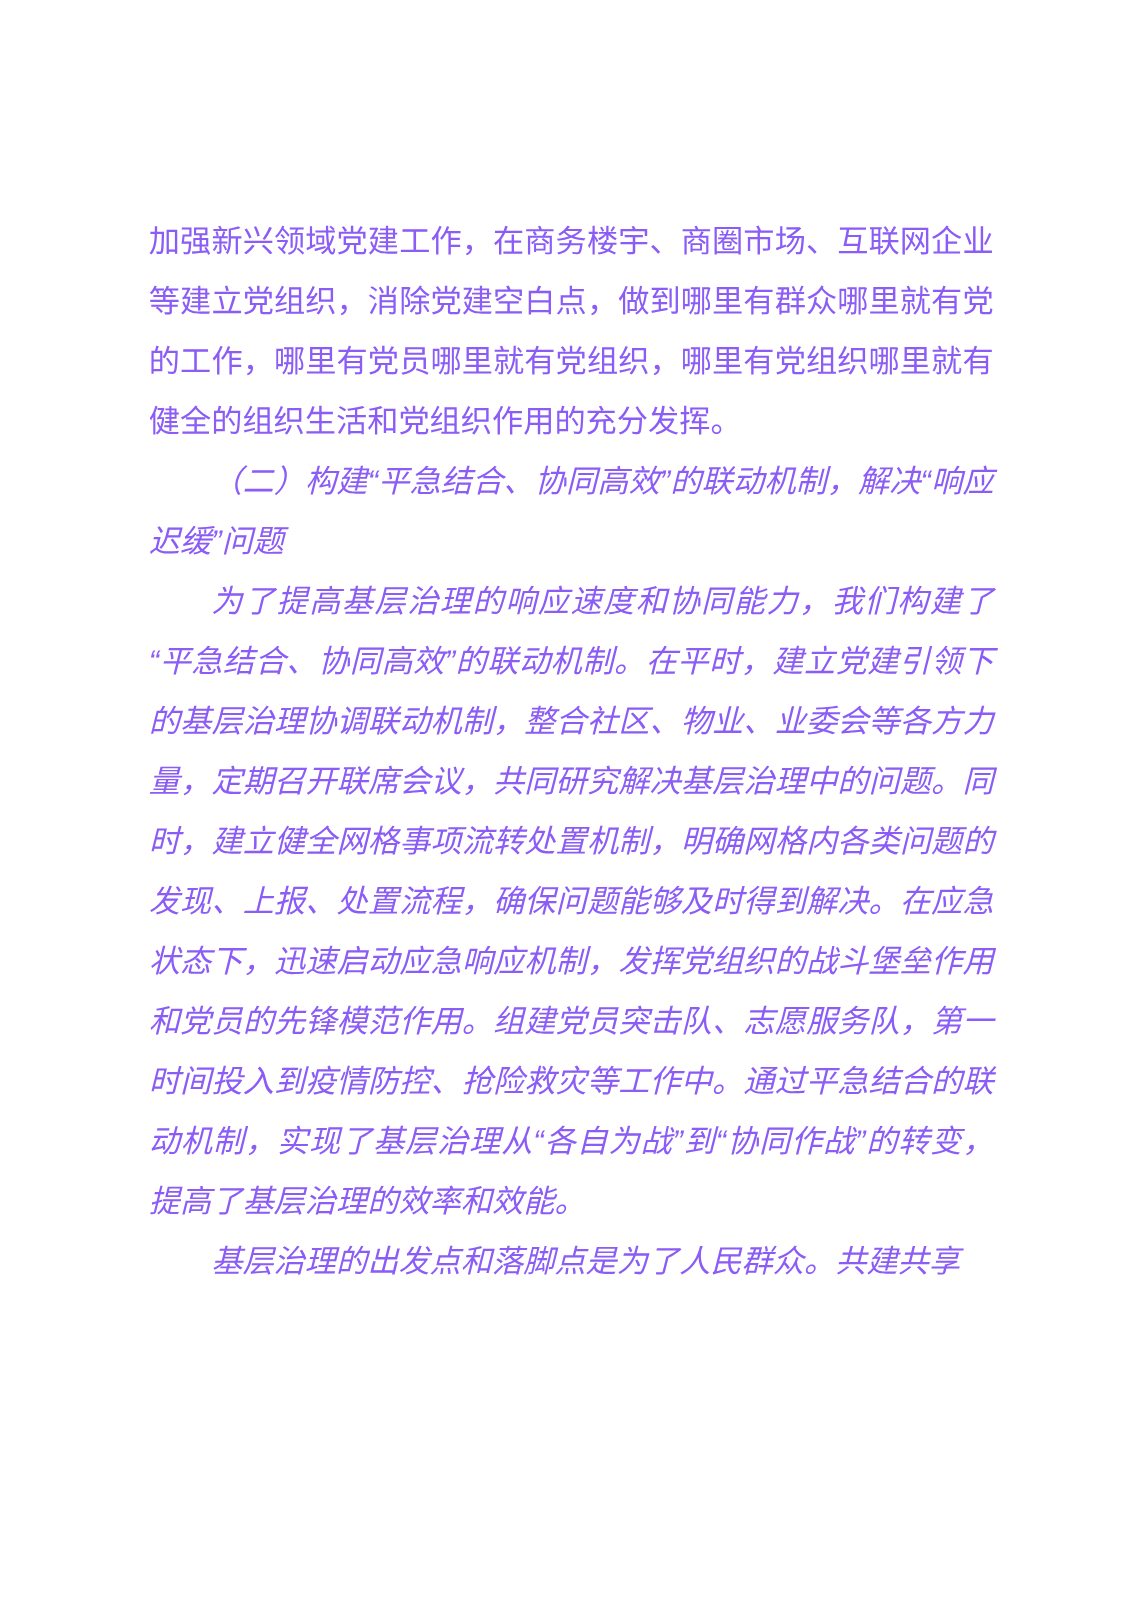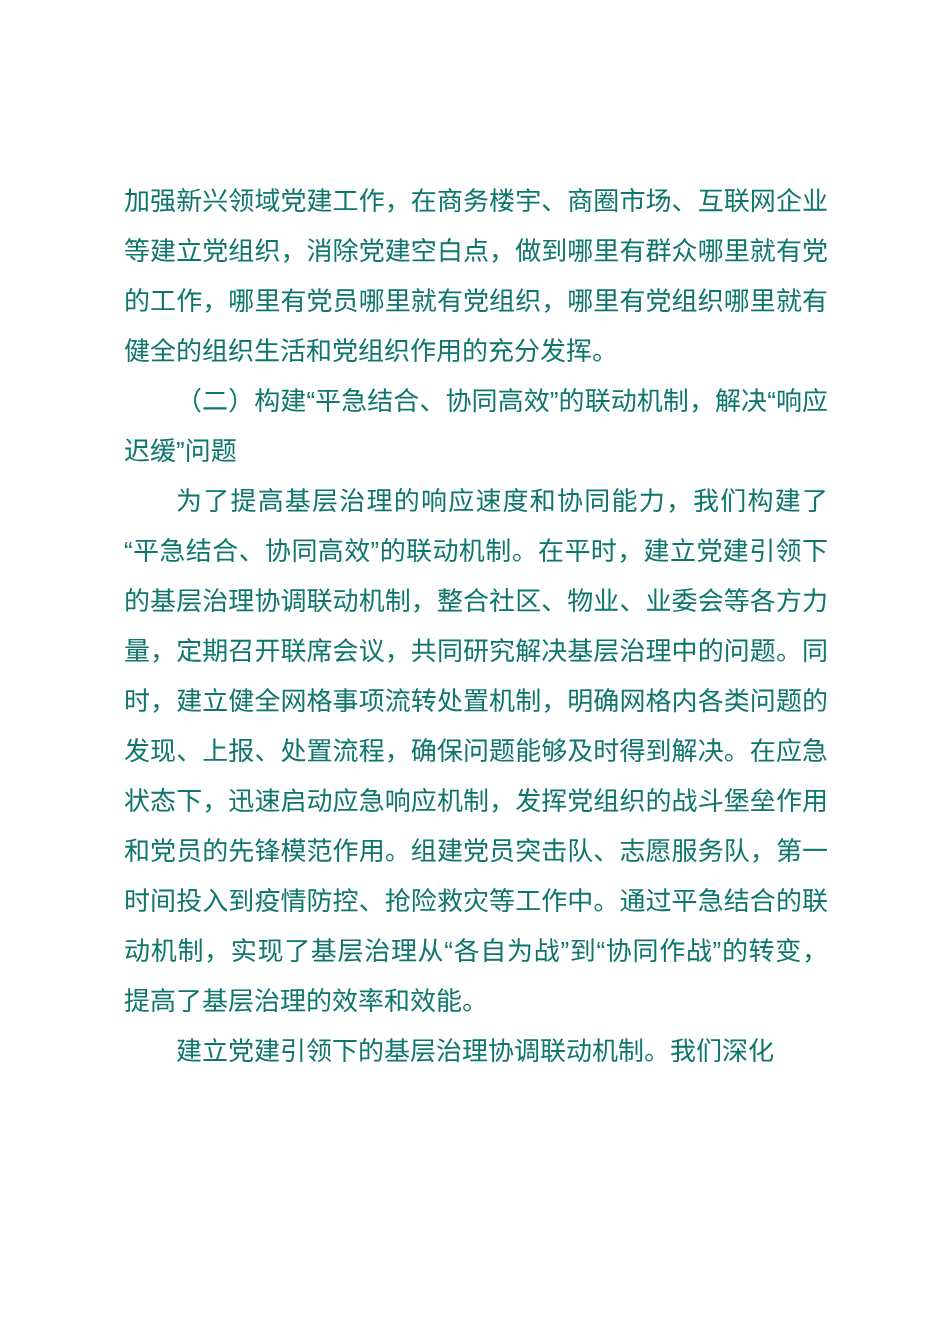--- a/index.html
+++ b/index.html
@@ -13,39 +13,40 @@
     height: 1344px;
     background: #ffffff;
     overflow: hidden;
     font-family: "Liberation Sans", "DejaVu Sans", sans-serif;
   }
   .content {
     position: absolute;
     left: 124px;
     top: 176px;
     width: 704px;
-    color: #0f766e;
+    color: #8b5cf6;
     font-size: 26px;
     line-height: 50px;
     text-align: justify;
     text-justify: inter-ideograph;
     letter-spacing: 0;
     word-break: break-all;
   }
   .content p {
     margin: 0;
     padding: 0;
   }
   .content p.indent {
     text-indent: 2em;
+    font-style: italic;
   }
 </style>
 </head>
 <body>
 
 <div class="page">
   <div class="content">
     <p>加强新兴领域党建工作，在商务楼宇、商圈市场、互联网企业等建立党组织，消除党建空白点，做到哪里有群众哪里就有党的工作，哪里有党员哪里就有党组织，哪里有党组织哪里就有健全的组织生活和党组织作用的充分发挥。</p>
     <p class="indent">（二）构建“平急结合、协同高效”的联动机制，解决“响应迟缓”问题</p>
     <p class="indent">为了提高基层治理的响应速度和协同能力，我们构建了“平急结合、协同高效”的联动机制。在平时，建立党建引领下的基层治理协调联动机制，整合社区、物业、业委会等各方力量，定期召开联席会议，共同研究解决基层治理中的问题。同时，建立健全网格事项流转处置机制，明确网格内各类问题的发现、上报、处置流程，确保问题能够及时得到解决。在应急状态下，迅速启动应急响应机制，发挥党组织的战斗堡垒作用和党员的先锋模范作用。组建党员突击队、志愿服务队，第一时间投入到疫情防控、抢险救灾等工作中。通过平急结合的联动机制，实现了基层治理从“各自为战”到“协同作战”的转变，提高了基层治理的效率和效能。</p>
-    <p class="indent">建立党建引领下的基层治理协调联动机制。我们深化</p>
+    <p class="indent">基层治理的出发点和落脚点是为了人民群众。共建共享</p>
   </div>
 </div>
 
 </body></html>

